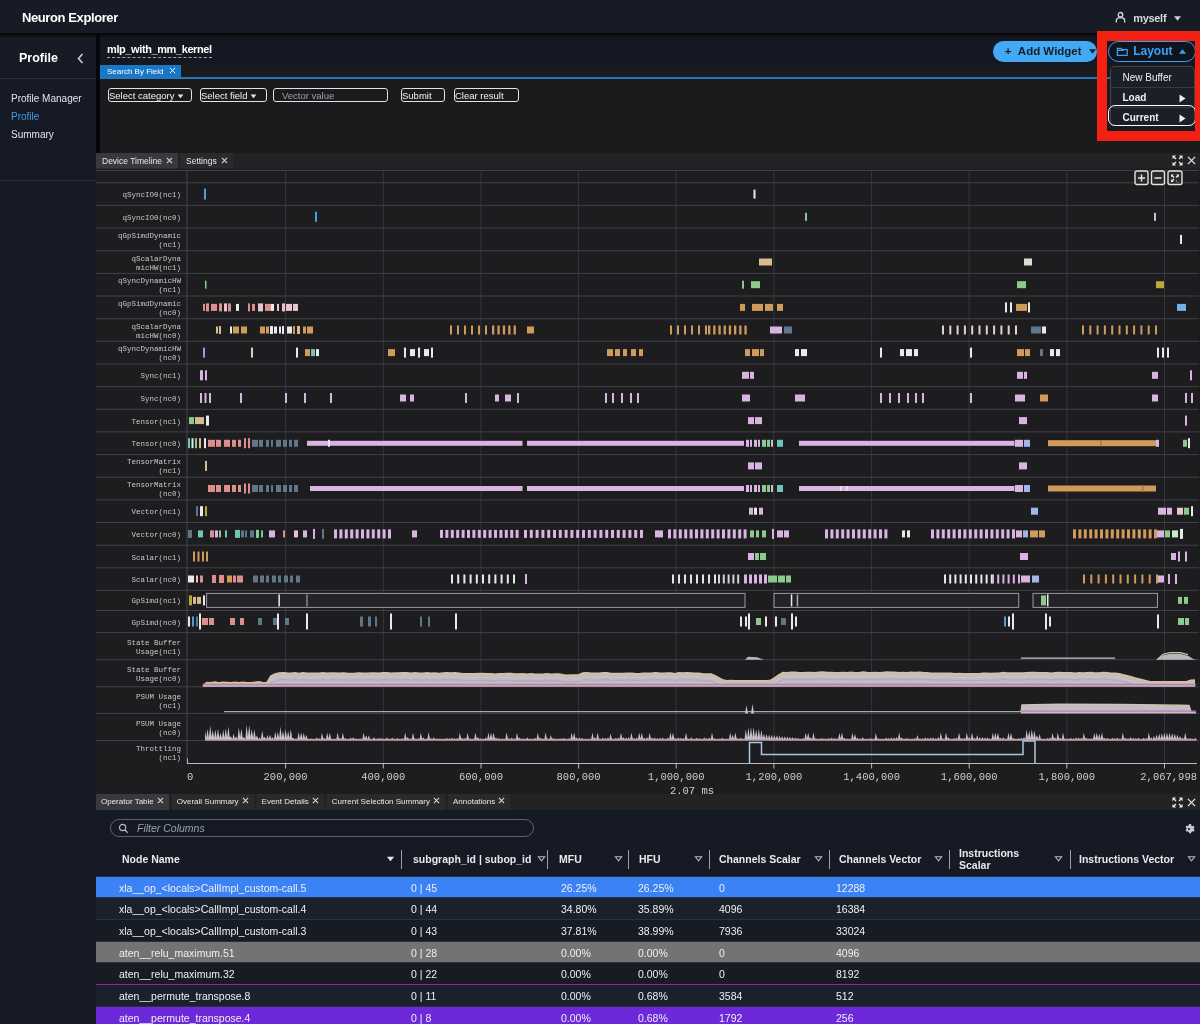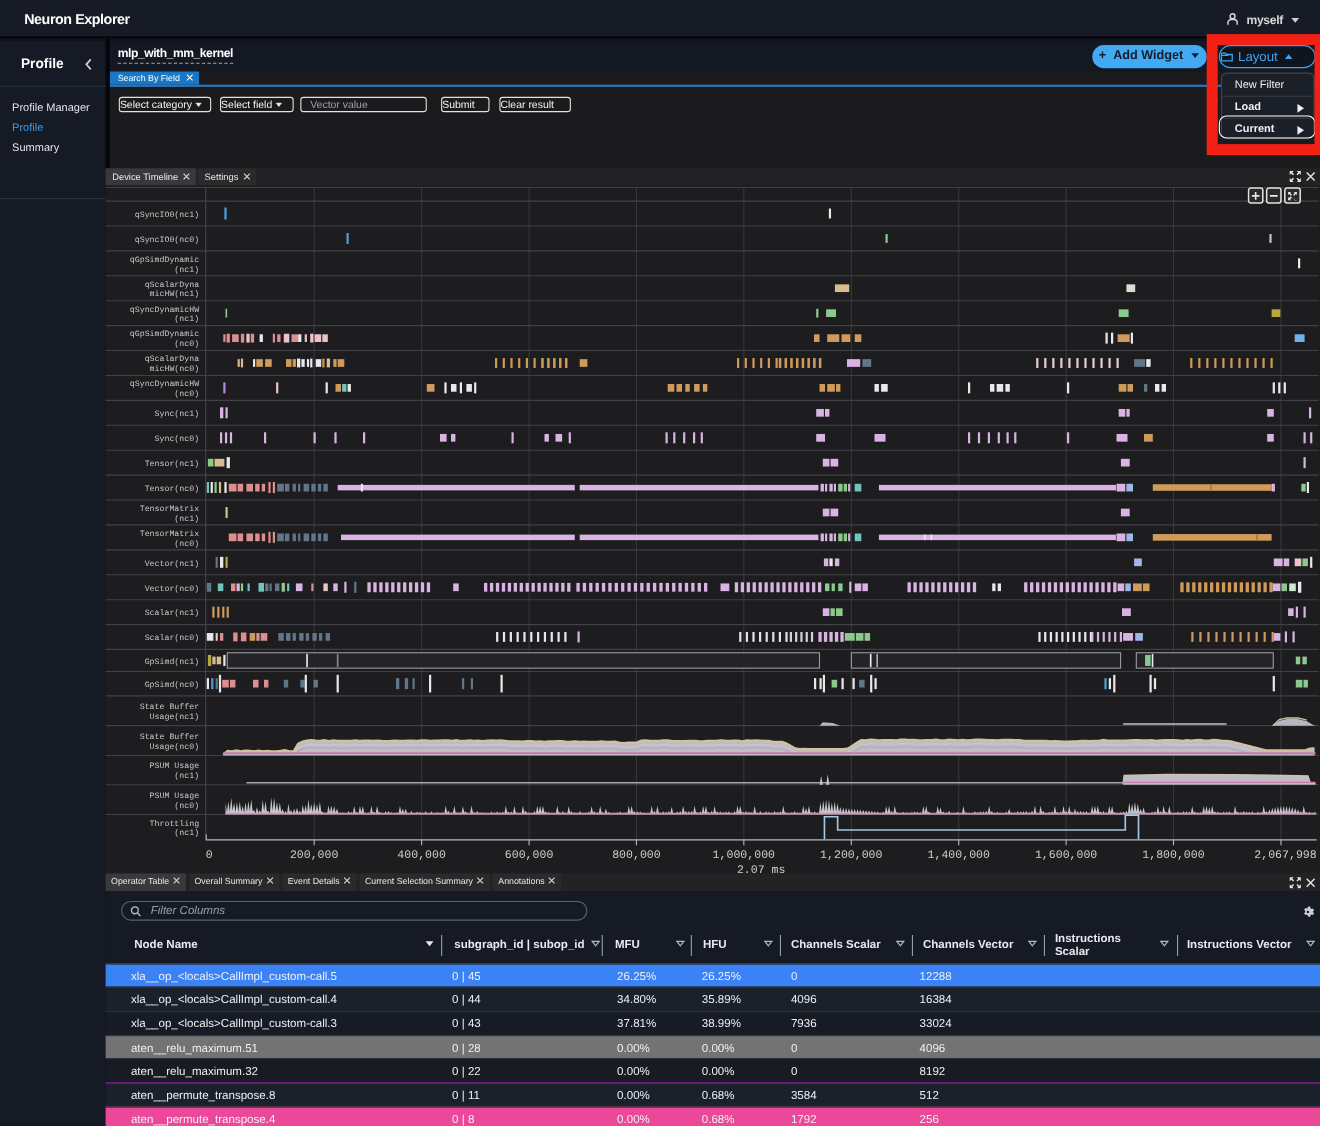--- a/index.html
+++ b/index.html
@@ -7,21 +7,21 @@
 .brand{left:22px;top:10px;font-size:13px;font-weight:bold;color:#fff;letter-spacing:-0.4px}
 .user{right:18px;top:11px;color:#d8d8d8;font-size:11px;font-weight:bold;letter-spacing:-0.3px}
 .sidebar{left:0;top:37px;width:96px;height:987px;background:#161a24}
 .sbdiv{left:96px;top:35px;width:4px;height:120px;background:#05070a}
 .sbtitle{left:19px;top:51px;font-size:12.5px;font-weight:bold;color:#fff}
 .sbline{left:0;width:96px;height:1px;background:#2b3040}
 .sbitem{left:11px;font-size:10px;color:#e2e4e8}
 .main{left:100px;top:37px;width:1100px;height:118px;background:#1b1b1e}
 .titleband{left:100px;top:37px;width:1100px;height:28px;background:#141822}
 .title{left:107px;top:43px;font-size:11px;font-weight:bold;color:#fff;letter-spacing:-0.4px;border-bottom:1.5px dashed #9aa;padding-bottom:2px;display:inline-block}
-.addw{left:993px;top:41px;width:104px;height:21px;background:#42aaf5;border-radius:10.5px;color:#141d28;font-size:11.5px;font-weight:bold;text-align:center;line-height:21px}
+.addw{left:993px;top:41px;width:104px;height:21px;background:#42aaf5;border-radius:10.5px;color:#141d28;font-size:11.5px;font-weight:bold;text-align:right;line-height:21px}
 .sbftab{left:100px;top:64.5px;width:81px;height:12px;background:#1878c6;color:#fff;font-size:8px;padding:2px 0 0 7px}
 .sbfx{position:absolute;right:5px;top:2px;font-size:8px}
 .blueline{left:100px;top:76.5px;width:1100px;height:2px;background:#2776c0}
 .btn{position:absolute;height:14px;border:1.3px solid #e2e2e2;border-radius:3px;background:#1b1b1e;color:#f2f2f2;font-size:9.5px;text-align:left;line-height:13px}
 .panel-tabs{position:absolute;background:#232326;height:16px}
 .ptab{display:inline-block;height:16px;font-size:8.5px;color:#e8e8e8;padding:3px 5px 0 6px;vertical-align:top}
 .ptab .x{margin-left:4px;font-size:8.5px;color:#ddd}
 .active1{background:#39393d}
 .pt2 .ptab{font-size:8px;padding:3px 5px 0 5px}
 .pt2 .ptab .x{margin-left:3px;font-size:8px}
@@ -901,36 +901,36 @@
     <div class="abs" style="left:740px;top:5px">8192</div>
   </div>
 <div class="abs" style="left:96px;top:984.0px;width:1104px;height:21.7px;background:#1b212b;border-top:1px solid #a21caf;font-size:10.5px;color:#eef0f3">
     <div class="abs" style="left:23px;top:5px">aten__permute_transpose.8</div>
     <div class="abs" style="left:315px;top:5px">0 | 11</div>
     <div class="abs" style="left:465px;top:5px">0.00%</div>
     <div class="abs" style="left:542px;top:5px">0.68%</div>
     <div class="abs" style="left:623px;top:5px">3584</div>
     <div class="abs" style="left:740px;top:5px">512</div>
   </div>
-<div class="abs" style="left:96px;top:1005.7px;width:1104px;height:18.3px;background:#ec4899;border-top:1px solid #2b323e;font-size:10.5px;color:#eef0f3">
+<div class="abs" style="left:96px;top:1005.7px;width:1104px;height:18.3px;background:#6d28d9;border-top:1px solid #2b323e;font-size:10.5px;color:#eef0f3">
     <div class="abs" style="left:23px;top:5px">aten__permute_transpose.4</div>
     <div class="abs" style="left:315px;top:5px">0 | 8</div>
     <div class="abs" style="left:465px;top:5px">0.00%</div>
     <div class="abs" style="left:542px;top:5px">0.68%</div>
     <div class="abs" style="left:623px;top:5px">1792</div>
     <div class="abs" style="left:740px;top:5px">256</div>
   </div>
 
-<div class="abs" style="left:1107.5px;top:41px;width:88px;height:21px;border:1.5px solid #38a3f8;border-radius:11px;background:#10151d;color:#3ba4f8;font-size:12px;font-weight:normal;text-align:left;line-height:19px"><svg width="13" height="11" viewBox="0 0 16 14" style="vertical-align:-1.5px;margin-right:4px">
+<div class="abs" style="left:1107.5px;top:41px;width:88px;height:21px;border:1.5px solid #38a3f8;border-radius:11px;background:#10151d;color:#3ba4f8;font-size:12px;font-weight:bold;text-align:center;line-height:19px"><svg width="13" height="11" viewBox="0 0 16 14" style="vertical-align:-1.5px;margin-right:4px">
       <path d="M1.5 3 V12 h12.5 V4.5 H7.5 L6 3 Z M1.5 5.5 H9 L10.5 4" fill="none" stroke="#3ba4f8" stroke-width="1.5"></path>
     </svg>Layout <svg width="9" height="7" viewBox="0 0 10 8" style="margin-left:2px">
       <path d="M1 6.5 L5 1.5 L9 6.5 Z" fill="#3ba4f8"></path>
     </svg></div>
 <div class="abs" style="left:1109.5px;top:65.5px;width:85px;height:60.5px;background:#1a1f28;border:1px solid #3f454e;border-radius:5px;color:#f0f0f2;font-size:10px">
-  <div style="position:absolute;left:12px;top:5px">New Filter</div>
+  <div style="position:absolute;left:12px;top:5px">New Buffer</div>
   <div style="position:absolute;left:0;top:20px;width:100%;height:1px;background:#343b45"></div>
   <div style="position:absolute;left:12px;top:25px;font-weight:bold">Load</div>
     <svg class="abs" style="right:8px;top:27px" width="7" height="9" viewBox="0 0 7 9">
       <path d="M0.5 0.5 L6.5 4.5 L0.5 8.5 Z" fill="#f0f0f2"></path>
     </svg>
   <div style="position:absolute;left:0;top:40px;width:100%;height:1px;background:#343b45"></div>
   <div style="position:absolute;left:12px;top:45px;font-weight:bold">Current</div>
     <svg class="abs" style="right:8px;top:47px" width="7" height="9" viewBox="0 0 7 9">
       <path d="M0.5 0.5 L6.5 4.5 L0.5 8.5 Z" fill="#f0f0f2"></path>
     </svg>

